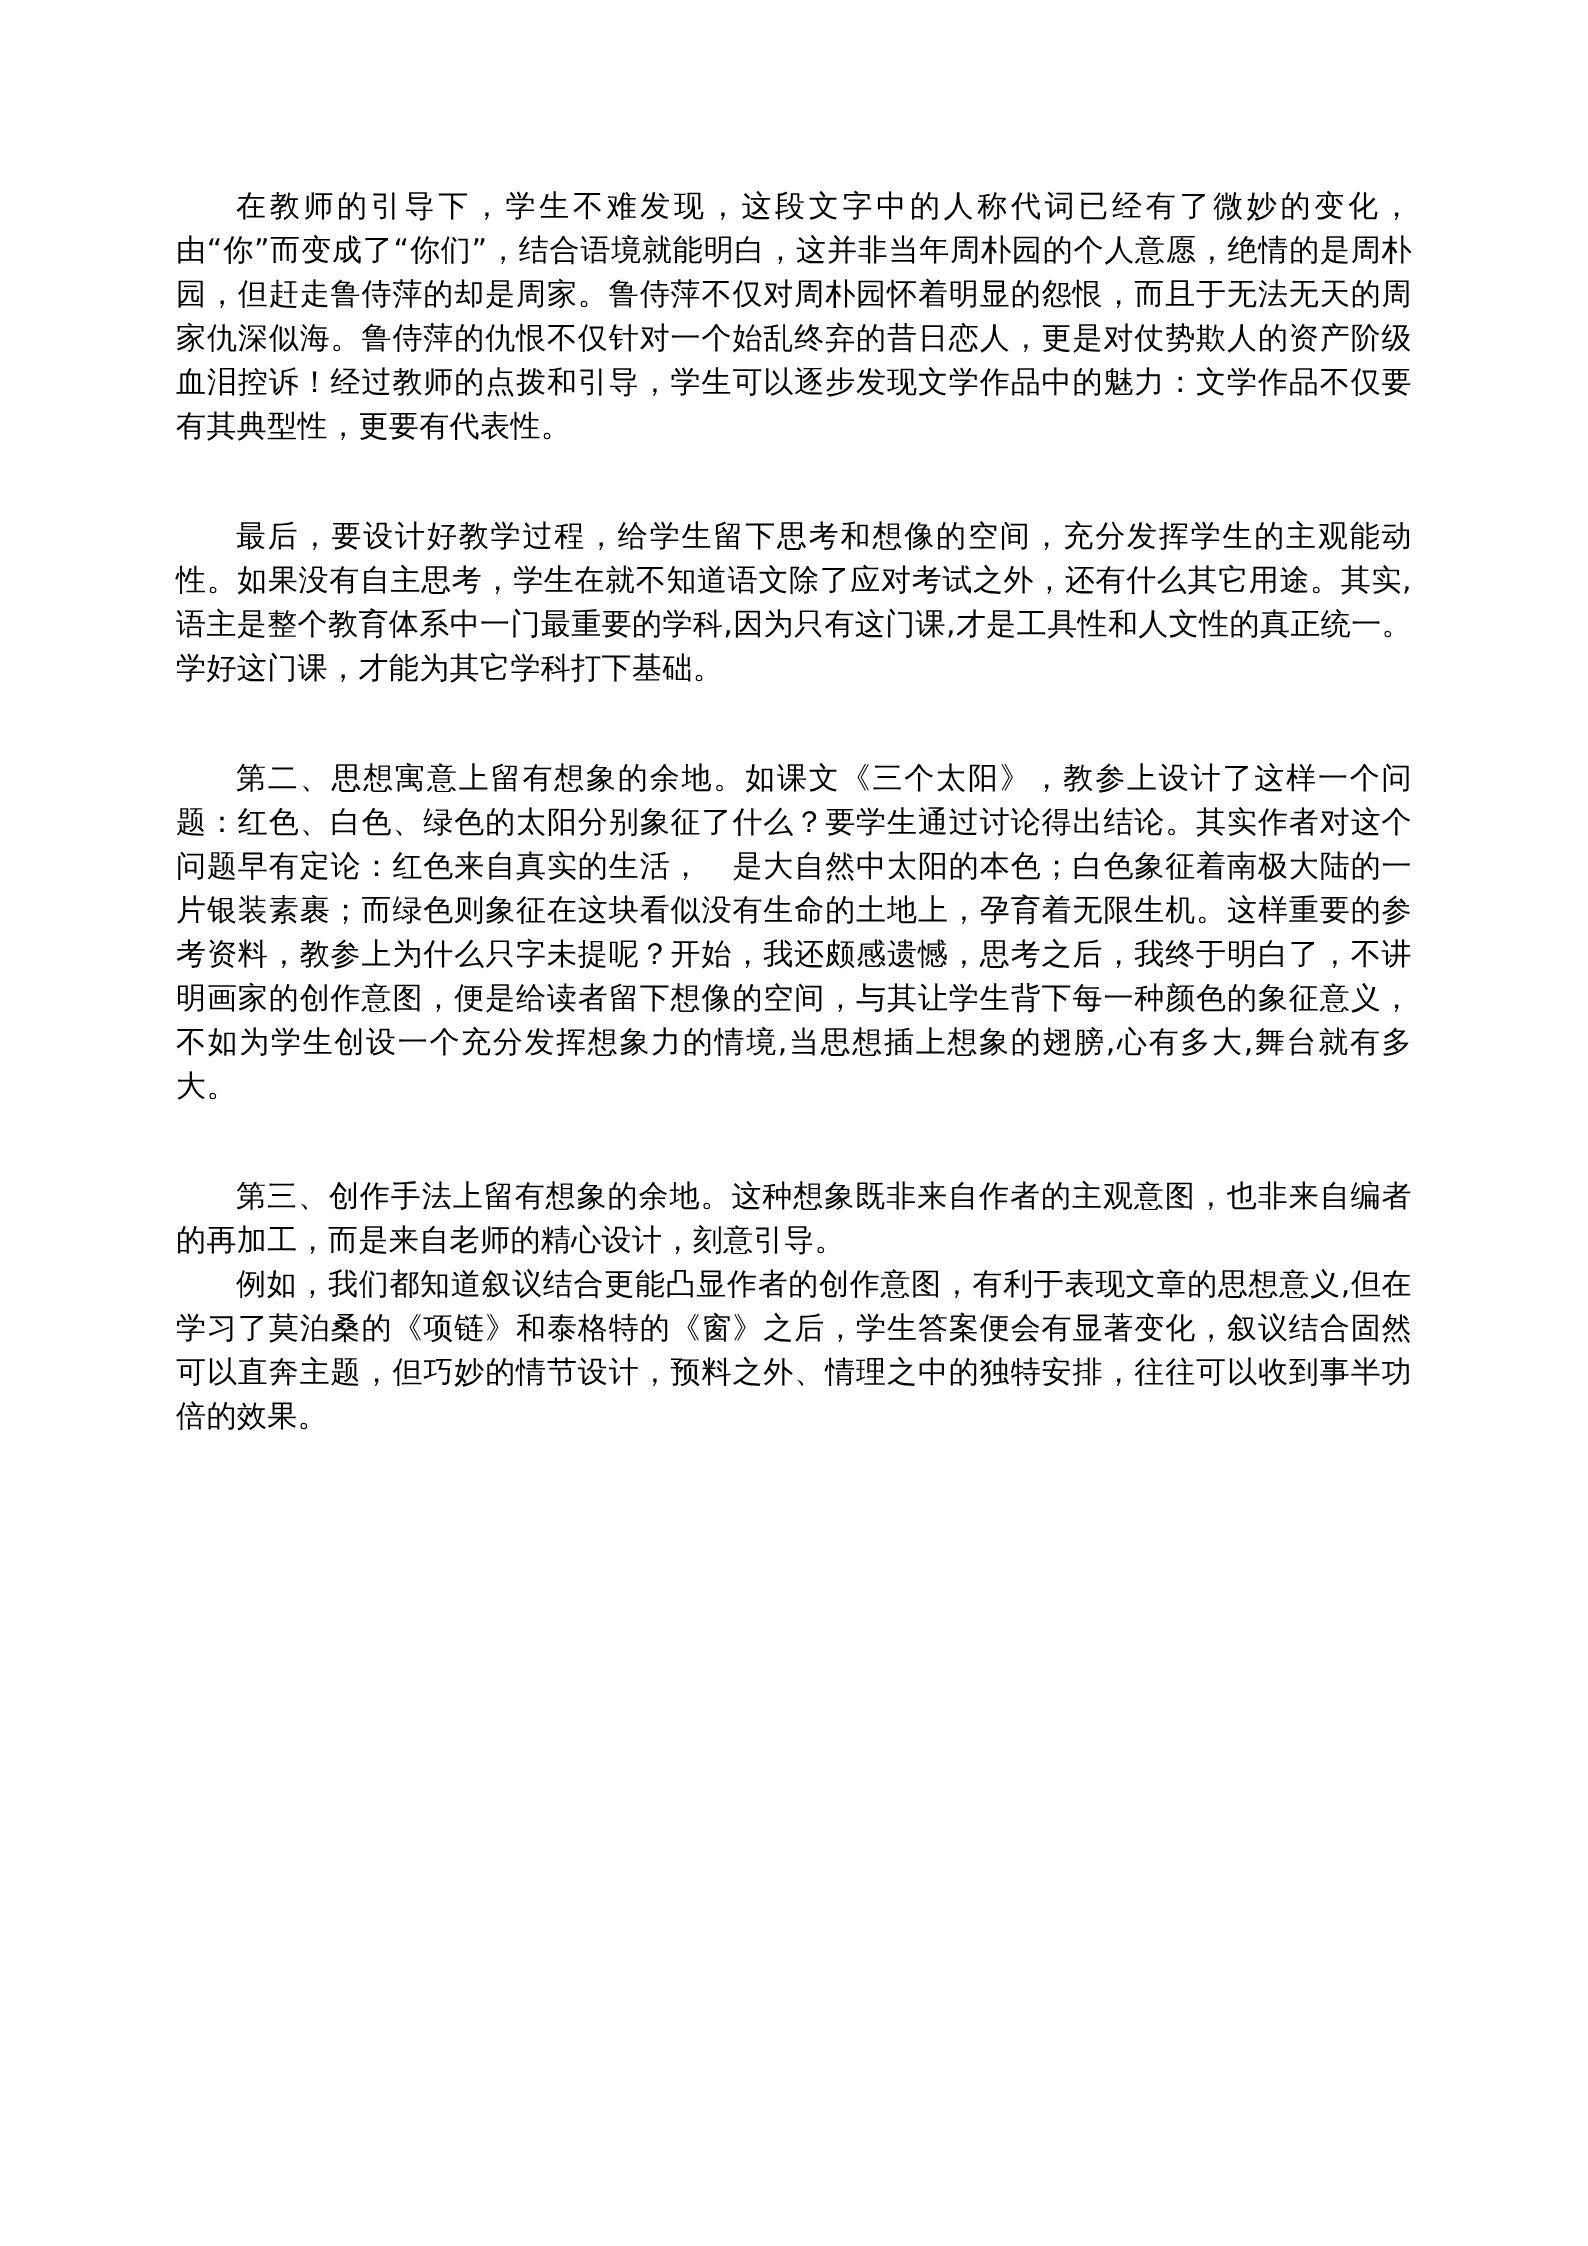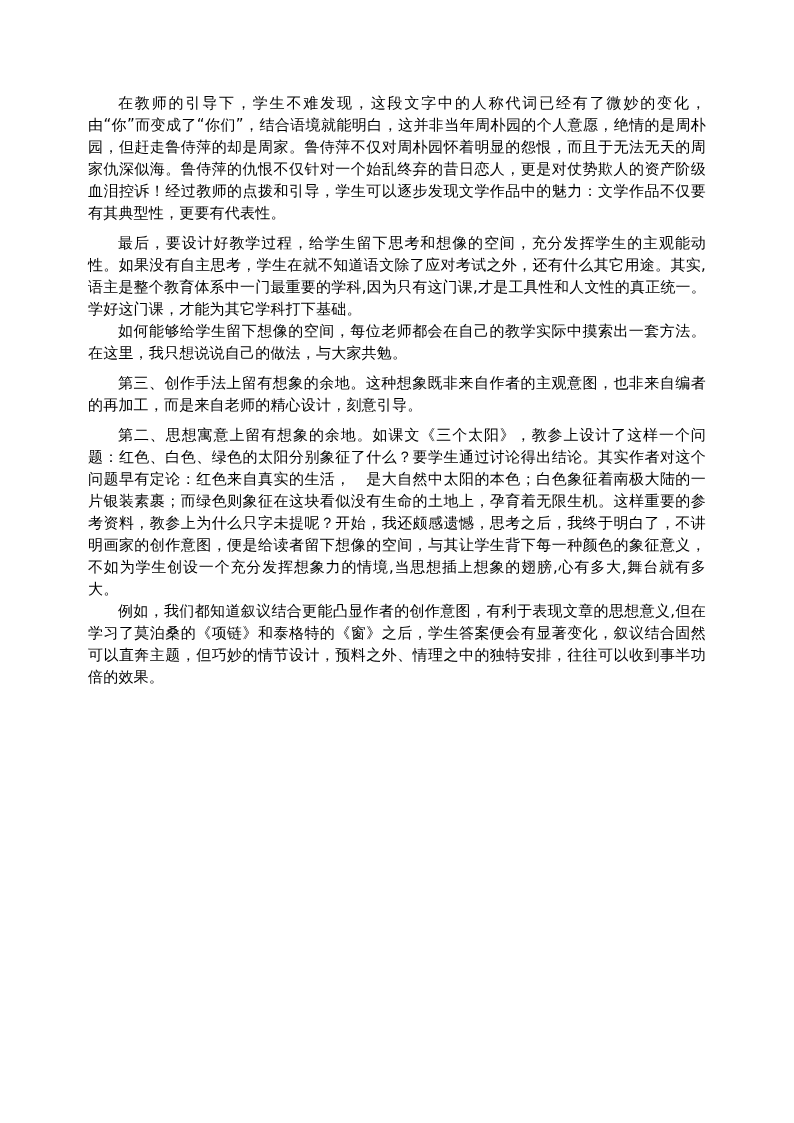--- a/index.html
+++ b/index.html
@@ -24,28 +24,27 @@
     font-size: 15px;
     line-height: 22px;
     text-align: justify;
     letter-spacing: 0.2px;
   }
   .para {
     margin: 0;
     text-indent: 2em;
   }
   .para.gap {
-    margin-top: 8px;
+    margin-top: 33px;
   }
 </style>
 </head>
 <body>
 
 <div class="page" style="background: rgb(255, 255, 255);">
   <div class="content" style="color: rgb(0, 0, 0);">
     <p class="para">在教师的引导下，学生不难发现，这段文字中的人称代词已经有了微妙的变化，由“你”而变成了“你们”，结合语境就能明白，这并非当年周朴园的个人意愿，绝情的是周朴园，但赶走鲁侍萍的却是周家。鲁侍萍不仅对周朴园怀着明显的怨恨，而且于无法无天的周家仇深似海。鲁侍萍的仇恨不仅针对一个始乱终弃的昔日恋人，更是对仗势欺人的资产阶级血泪控诉！经过教师的点拨和引导，学生可以逐步发现文学作品中的魅力：文学作品不仅要有其典型性，更要有代表性。</p>
     <p class="para gap">最后，要设计好教学过程，给学生留下思考和想像的空间，充分发挥学生的主观能动性。如果没有自主思考，学生在就不知道语文除了应对考试之外，还有什么其它用途。其实,语主是整个教育体系中一门最重要的学科,因为只有这门课,才是工具性和人文性的真正统一。学好这门课，才能为其它学科打下基础。</p>
-    <p class="para">如何能够给学生留下想像的空间，每位老师都会在自己的教学实际中摸索出一套方法。在这里，我只想说说自己的做法，与大家共勉。</p>
+    <p class="para gap">第二、思想寓意上留有想象的余地。如课文《三个太阳》，教参上设计了这样一个问题：红色、白色、绿色的太阳分别象征了什么？要学生通过讨论得出结论。其实作者对这个问题早有定论：红色来自真实的生活，　是大自然中太阳的本色；白色象征着南极大陆的一片银装素裹；而绿色则象征在这块看似没有生命的土地上，孕育着无限生机。这样重要的参考资料，教参上为什么只字未提呢？开始，我还颇感遗憾，思考之后，我终于明白了，不讲明画家的创作意图，便是给读者留下想像的空间，与其让学生背下每一种颜色的象征意义，不如为学生创设一个充分发挥想象力的情境,当思想插上想象的翅膀,心有多大,舞台就有多大。</p>
     <p class="para gap">第三、创作手法上留有想象的余地。这种想象既非来自作者的主观意图，也非来自编者的再加工，而是来自老师的精心设计，刻意引导。</p>
-    <p class="para gap">第二、思想寓意上留有想象的余地。如课文《三个太阳》，教参上设计了这样一个问题：红色、白色、绿色的太阳分别象征了什么？要学生通过讨论得出结论。其实作者对这个问题早有定论：红色来自真实的生活，　是大自然中太阳的本色；白色象征着南极大陆的一片银装素裹；而绿色则象征在这块看似没有生命的土地上，孕育着无限生机。这样重要的参考资料，教参上为什么只字未提呢？开始，我还颇感遗憾，思考之后，我终于明白了，不讲明画家的创作意图，便是给读者留下想像的空间，与其让学生背下每一种颜色的象征意义，不如为学生创设一个充分发挥想象力的情境,当思想插上想象的翅膀,心有多大,舞台就有多大。</p>
     <p class="para">例如，我们都知道叙议结合更能凸显作者的创作意图，有利于表现文章的思想意义,但在学习了莫泊桑的《项链》和泰格特的《窗》之后，学生答案便会有显著变化，叙议结合固然可以直奔主题，但巧妙的情节设计，预料之外、情理之中的独特安排，往往可以收到事半功倍的效果。</p>
   </div>
 </div>
 
 </body></html>

